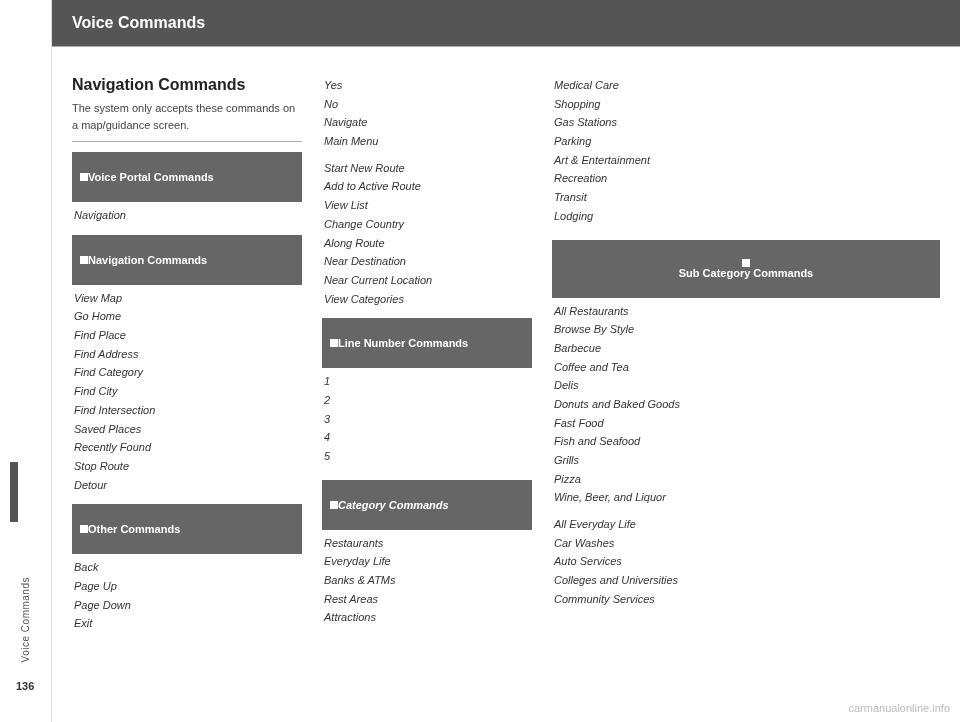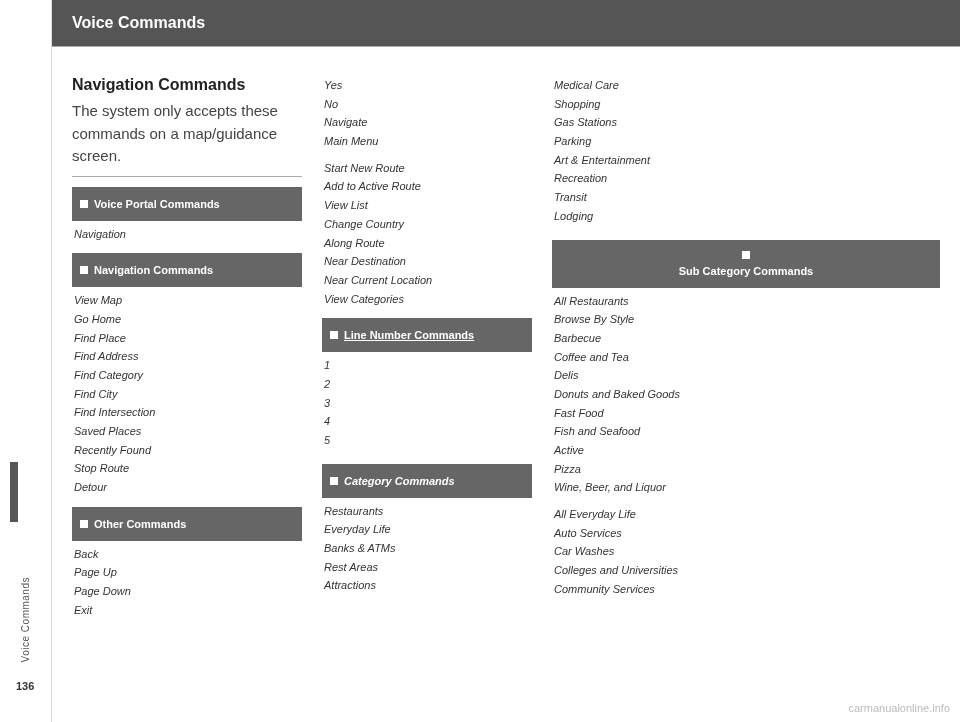--- a/index.html
+++ b/index.html
@@ -106,40 +106,39 @@
     }
 
     
     .section-title {
       font-size: 16px;
       font-weight: bold;
       color: #222;
       margin-bottom: 6px;
     }
     .section-subtitle {
-      font-size: 15px;
+      font-size: 11px;
       color: #444;
       margin-bottom: 10px;
       line-height: 1.5;
       border-bottom: 1px solid #aaa;
       padding-bottom: 8px;
     }
 
     
     .cmd-header {
       background: #666;
       color: #fff;
       font-size: 11px;
       font-weight: bold;
-      padding: 11px 8px;
+      padding: 19px 8px;
       margin-bottom: 4px;
       margin-top: 10px;
       display: flex;
       align-items: center;
-      gap: 6px;
       text-align: center;
     }
     .cmd-header .square {
       width: 8px;
       height: 8px;
       background: #fff;
       display: inline-block;
       flex-shrink: 0;
     }
     .cmd-header:first-of-type {
@@ -237,21 +236,21 @@
         <div class="cmd-item">Start New Route</div>
         <div class="cmd-item">Add to Active Route</div>
         <div class="cmd-item">View List</div>
         <div class="cmd-item">Change Country</div>
         <div class="cmd-item">Along Route</div>
         <div class="cmd-item">Near Destination</div>
         <div class="cmd-item">Near Current Location</div>
         <div class="cmd-item">View Categories</div>
       </div>
 
-    <div class="cmd-header" style="text-decoration:underline;">
+    <div class="cmd-header" style="">
       <span class="square"></span>
       <span>Line Number Commands</span>
     </div>
     <div id="line-items">
         <div class="cmd-item">1</div>
         <div class="cmd-item">2</div>
         <div class="cmd-item">3</div>
         <div class="cmd-item">4</div>
         <div class="cmd-item">5</div>
       </div>
@@ -287,29 +286,29 @@
     </div>
     <div id="sub-cat-items">
         <div class="cmd-item">All Restaurants</div>
         <div class="cmd-item">Browse By Style</div>
         <div class="cmd-item">Barbecue</div>
         <div class="cmd-item">Coffee and Tea</div>
         <div class="cmd-item">Delis</div>
         <div class="cmd-item">Donuts and Baked Goods</div>
         <div class="cmd-item">Fast Food</div>
         <div class="cmd-item">Fish and Seafood</div>
-        <div class="cmd-item">Active</div>
+        <div class="cmd-item">Grills</div>
         <div class="cmd-item">Pizza</div>
         <div class="cmd-item">Wine, Beer, and Liquor</div>
       </div>
     <div class="cmd-spacer"></div>
     <div id="sub-cat-items2">
         <div class="cmd-item">All Everyday Life</div>
+        <div class="cmd-item">Car Washes</div>
         <div class="cmd-item">Auto Services</div>
-        <div class="cmd-item">Car Washes</div>
         <div class="cmd-item">Colleges and Universities</div>
         <div class="cmd-item">Community Services</div>
       </div>
   </div>
 
 </div>
 
 <div class="watermark">carmanualonline.info</div>
 
 </body></html>

